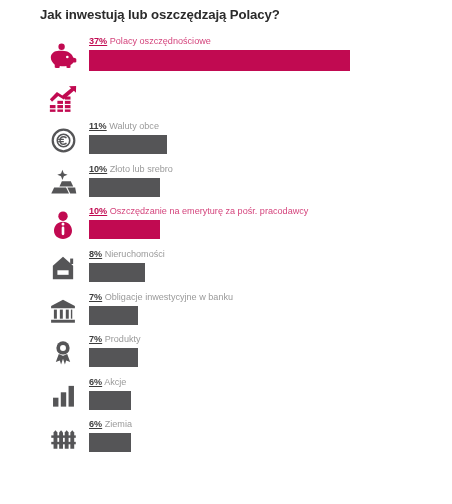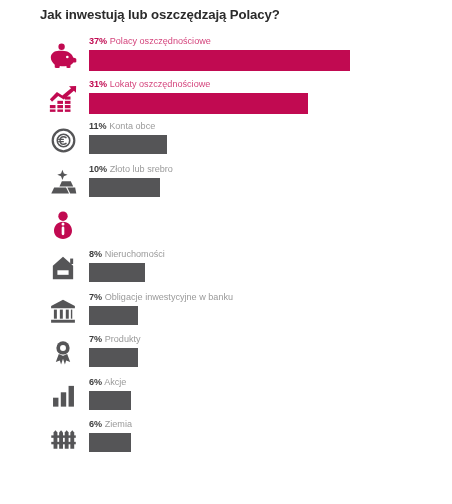--- a/index.html
+++ b/index.html
@@ -63,20 +63,21 @@
   .row-label {
     font-size: 9.1px;
     line-height: 13px;
     color: #9a9a9a;
     white-space: nowrap;
     padding-top: 1px;
   }
   .row-label .pct {
     font-weight: bold;
     color: #3d3d3d;
+    text-decoration: underline;
   }
   .row.accent .row-label {
     color: #d4447c;
   }
   .row.accent .row-label .pct {
     color: #c10a51;
   }
   .bar {
     height: 19px;
     margin-top: 2px;
@@ -118,36 +119,32 @@
             <rect x="2" y="28.2" width="6" height="2.6"></rect>
             <rect x="10" y="19" width="6" height="3.3"></rect>
             <rect x="10" y="23.5" width="6" height="3.4"></rect>
             <rect x="10" y="28.2" width="6" height="2.6"></rect>
             <rect x="18" y="14.4" width="6" height="3.3"></rect>
             <rect x="18" y="19" width="6" height="3.3"></rect>
             <rect x="18" y="23.5" width="6" height="3.4"></rect>
             <rect x="18" y="28.2" width="6" height="2.6"></rect>
           </svg>
         </div>
-        <div class="row-body">
-          <div class="row-label"><span class="pct">31%</span> <span>Lokaty oszczędnościowe</span></div>
-          <div class="bar" style="width:219px"></div>
-        </div>
       </div>
       <div class="row">
         <div class="icon-cell">
           <svg width="27" height="27" viewBox="0 0 32 32" fill="none" stroke="#555557">
             <circle cx="16" cy="16" r="12.8" stroke-width="2.6"></circle>
             <circle cx="16" cy="16" r="7.4" stroke-width="1.9"></circle>
             <path d="M19 12.6c-0.8-0.7-1.9-1.1-3-1.1-2.3 0-4 1.9-4 4.5s1.7 4.5 4 4.5c1.1 0 2.2-0.4 3-1.1" stroke-width="1.7" stroke-linecap="round"></path>
             <path d="M10.4 14.8h5.4M10.4 17.4h5.4" stroke-width="1.5" stroke-linecap="round"></path>
           </svg>
         </div>
         <div class="row-body">
-          <div class="row-label"><span class="pct">11%</span> <span>Konta obce</span></div>
+          <div class="row-label"><span class="pct">11%</span> <span>Waluty obce</span></div>
           <div class="bar" style="width:78px"></div>
         </div>
       </div>
       <div class="row">
         <div class="icon-cell">
           <svg width="30" height="30" viewBox="0 0 32 32" fill="#555557">
             <path d="M15.4 1.8l1.5 4 4 1.5-4 1.5-1.5 4-1.5-4-4-1.5 4-1.5z"></path>
             <path d="M14.8 14.2h9.5l2.6 5.6H12.2z"></path>
             <path d="M6.6 20.9h12.7l3.1 6.4H3.5z"></path>
             <path d="M20.6 20.9h8.4l1.2 6.4h-6.5z"></path>
@@ -159,20 +156,24 @@
         </div>
       </div>
       <div class="row accent">
         <div class="icon-cell">
           <svg width="30" height="30" viewBox="0 0 32 32" fill="#c10a51">
             <circle cx="16" cy="6.6" r="5"></circle>
             <path d="M16 12.4c-5.6 0-9.6 4.1-9.6 9.8 0 5.3 4.3 8.6 9.6 8.6s9.6-3.3 9.6-8.6c0-5.7-4-9.8-9.6-9.8z"></path>
             <rect x="14.6" y="17.6" width="2.8" height="9.2" rx="1.4" fill="#fff"></rect>
             <circle cx="16" cy="15" r="1.6" fill="#fff"></circle>
           </svg>
+        </div>
+        <div class="row-body">
+          <div class="row-label"><span class="pct">10%</span> <span>Oszczędzanie na emeryturę za pośr. pracodawcy</span></div>
+          <div class="bar" style="width:71px"></div>
         </div>
       </div>
       <div class="row">
         <div class="icon-cell">
           <svg width="28" height="28" viewBox="0 0 32 32" fill="#555557">
             <path d="M16 3.2L4.4 13.4v15.4h23.2V13.4z"></path>
             <rect x="24.2" y="5.2" width="3.4" height="6.2"></rect>
             <rect x="9.6" y="18.6" width="12.8" height="5.2" fill="#fff"></rect>
           </svg>
         </div>

